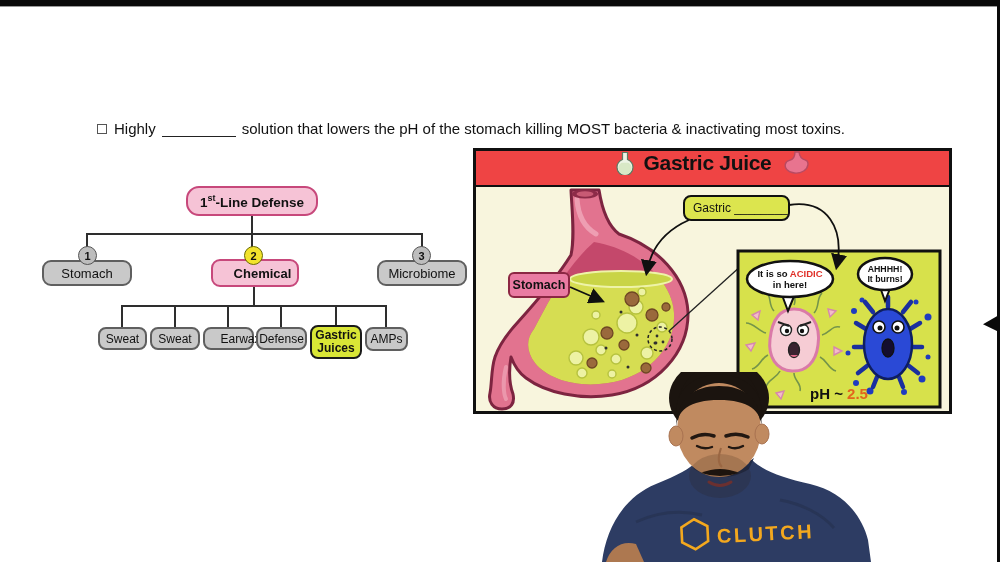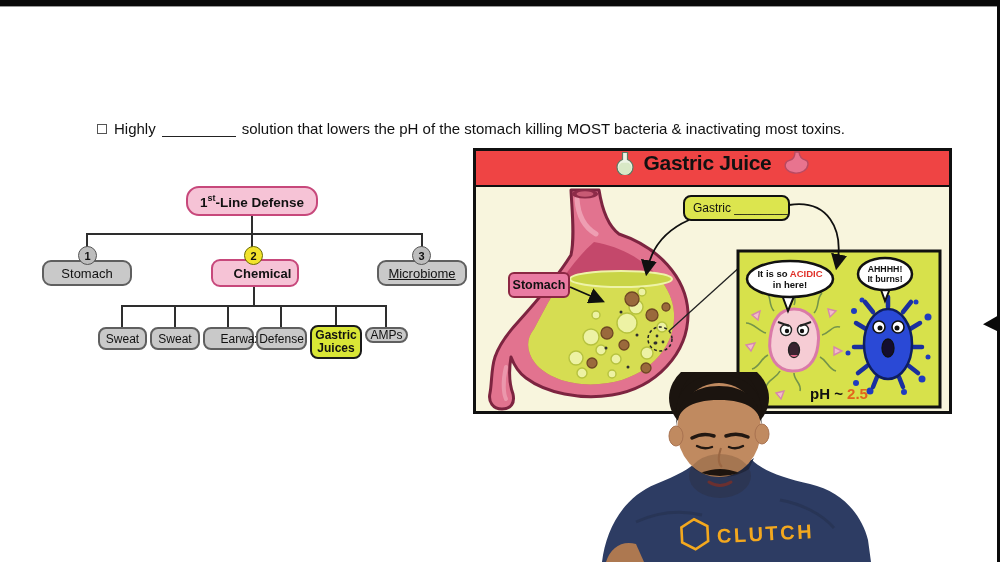--- a/index.html
+++ b/index.html
@@ -77,28 +77,28 @@
 
     <div class="abs tnode root">
       <span><span>1</span><sup>st</sup><span>-Line Defense</span></span>
     </div>
 
     <div class="abs badge badge-gray" style="left:78px;top:246px;">1</div>
     <div class="abs tnode gray-node" style="left:42px;top:260px;width:90px;height:26px;">Stomach</div>
     <div class="abs badge badge-yellow" style="left:244px;top:246px;">2</div>
     <div class="abs tnode pink-node" style="left:211px;top:259px;width:88px;height:28px;padding-left:15px;">Chemical</div>
     <div class="abs badge badge-gray" style="left:412px;top:246px;">3</div>
-    <div class="abs tnode gray-node" style="left:377px;top:260px;width:90px;height:26px;text-decoration:underline;">Microbiome</div>
+    <div class="abs tnode gray-node" style="left:377px;top:260px;width:90px;height:26px;">Microbiome</div>
 
     <div class="abs tnode gray-node leaf" style="left:98px;top:327px;width:49px;height:23px;">Sweat</div>
     <div class="abs tnode gray-node leaf" style="left:150px;top:327px;width:50px;height:23px;">Sweat</div>
     <div class="abs tnode gray-node leaf" style="left:203px;top:327px;width:51px;height:23px;padding-left:24px;">Earwax</div>
     <div class="abs tnode gray-node leaf" style="left:256px;top:327px;width:51px;height:23px;">Defense</div>
     <div class="abs tnode green-node leaf" style="left:310px;top:325px;width:52px;height:34px;padding:0 2px;">Gastric Juices</div>
-    <div class="abs tnode gray-node leaf" style="left:365px;top:327px;width:43px;height:16px;">AMPs</div>
+    <div class="abs tnode gray-node leaf" style="left:365px;top:327px;width:43px;height:24px;">AMPs</div>
   </div>
 
   <div class="abs panel">
     <div class="panel-header">
       <svg width="18" height="24" viewBox="0 0 18 24">
         <path d="M6.5 1.5 h5 v7 c3.5 1.6 5.5 4.4 5.5 7.8 a8 8 0 0 1 -16 0 c0 -3.4 2 -6.2 5.5 -7.8 z" fill="#edf4e6" stroke="#5c7a63" stroke-width="1.2"></path>
         <path d="M2.2 17 a6.8 6.8 0 0 0 13.6 0 c0 -2 -1.4 -4.2 -3.4 -5.2 h-6.8 c-2 1 -3.4 3.2 -3.4 5.2 z" fill="#d8e8c6"></path>
       </svg>
       <div class="panel-title">Gastric Juice</div>
       <svg width="28" height="24" viewBox="0 0 28 24">

